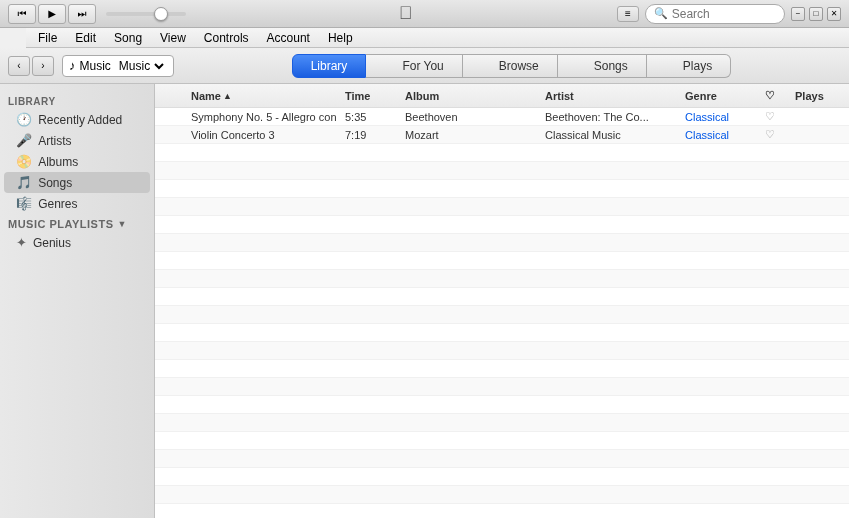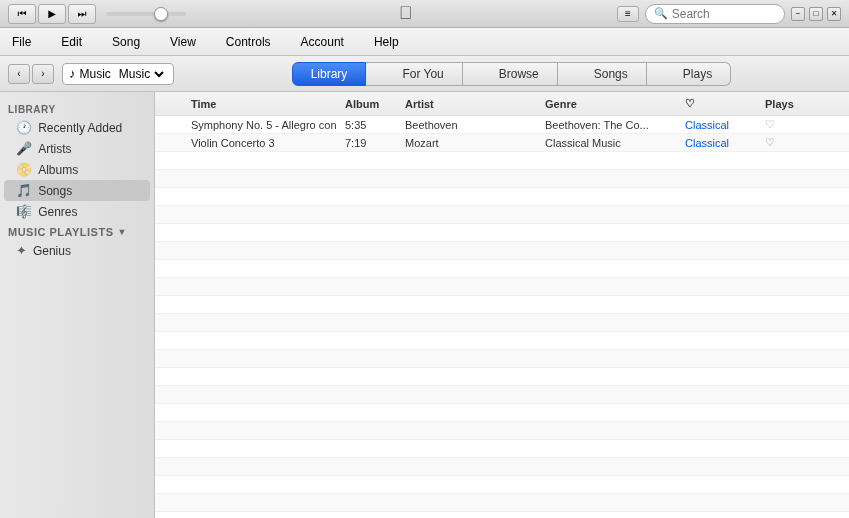--- a/index.html
+++ b/index.html
@@ -23,26 +23,27 @@
     .apple-logo { font-size: 18px; color: #555; }
     .window-controls { display: flex; gap: 4px; }
     .win-btn { width: 14px; height: 14px; border-radius: 2px; border: 1px solid #999; background: linear-gradient(to bottom, #f0f0f0, #d8d8d8); display: flex; align-items: center; justify-content: center; font-size: 8px; cursor: pointer; }
     .search-bar { display: flex; align-items: center; background: white; border: 1px solid #aaa; border-radius: 10px; padding: 2px 8px; gap: 4px; width: 140px; }
     .search-bar input { border: none; outline: none; font-size: 12px; width: 100%; background: transparent; }
     .list-icon { width: 22px; height: 16px; display: flex; align-items: center; justify-content: center; background: linear-gradient(to bottom, #f0f0f0, #d8d8d8); border: 1px solid #aaa; border-radius: 3px; cursor: pointer; font-size: 10px; }
 
     
     .menu-bar {
       background: linear-gradient(to bottom, #f5f5f5, #e8e8e8);
-      height: 28px;
+      height: 20px;
       display: flex;
       align-items: center;
       border-bottom: 1px solid #c0c0c0;
       padding: 0 4px;
-      gap: 14px;
+      gap: 2px;
+      margin-left: 26px;
     }
     .menu-item { padding: 2px 8px; font-size: 12px; cursor: pointer; border-radius: 3px; }
 
     
     .nav-bar {
       background: linear-gradient(to bottom, #f0f0f0, #e0e0e0);
       height: 36px;
       display: flex;
       align-items: center;
       border-bottom: 1px solid #c0c0c0;
@@ -213,20 +214,24 @@
     <div class="sidebar-item">
       <span class="sidebar-icon">✦</span>
       <span>Genius</span>
     </div>
   </div>
 
   <div class="content">
 
     <div class="table-header">
       <div class="th-cell"></div>
+      <div class="th-cell">
+        <span>Name</span>
+        <span style="font-size:9px;"> ▲</span>
+      </div>
       <div class="th-cell">Time</div>
       <div class="th-cell">Album</div>
       <div class="th-cell">Artist</div>
       <div class="th-cell">Genre</div>
       <div class="th-cell">♡</div>
       <div class="th-cell">Plays</div>
     </div>
 
     <div class="table-body">
 

